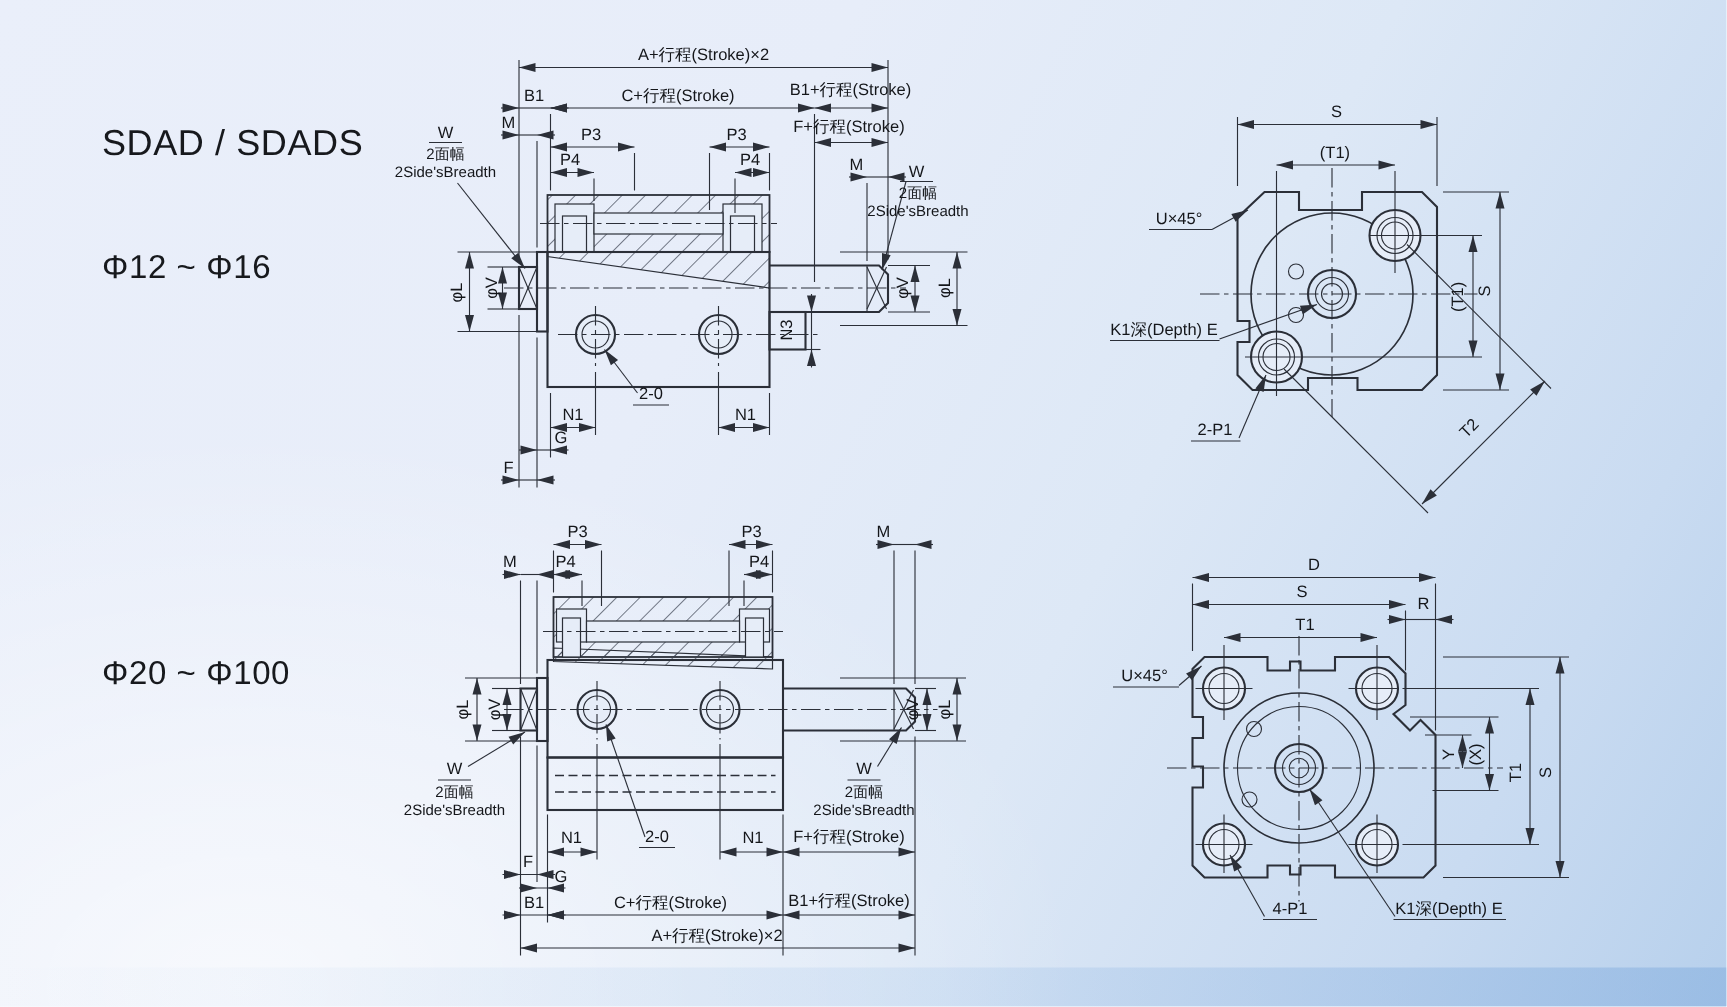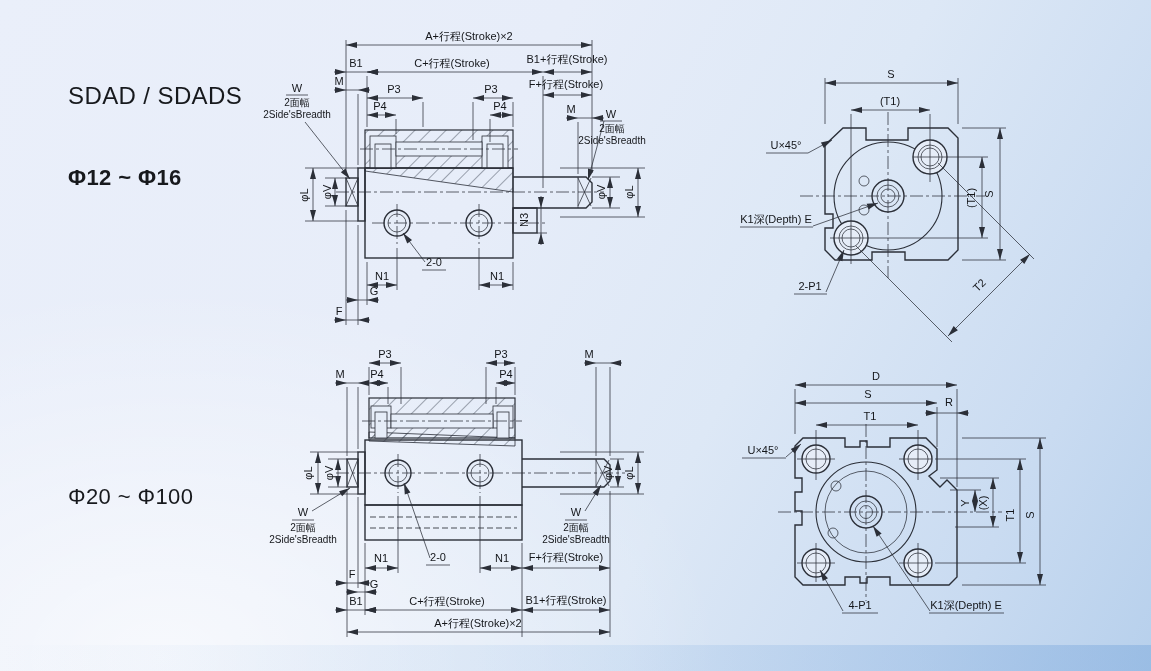--- a/index.html
+++ b/index.html
@@ -26,22 +26,22 @@
   svg text{font-family:"Liberation Sans","DejaVu Sans",sans-serif;font-size:11px;fill:#14161a;}
   svg text.ds{font-size:10px;}
   svg text.mid{text-anchor:middle;}
 </style>
 </head>
 <body>
 
 <div class="canvas">
   <div class="bottom-bar"></div>
   <div class="t-main" style="top:82px;">SDAD / SDADS</div>
-  <div class="t-model" style="top:165px;font-weight:bold;">Φ12 ~ Φ16</div>
-  <div class="t-model" style="top:484px;">Φ20 ~ Φ100</div>
+  <div class="t-model" style="top:165px;">Φ12 ~ Φ16</div>
+  <div class="t-model" style="top:436px;">Φ20 ~ Φ100</div>
 
   <svg width="1151" height="671" viewBox="0 0 1151 671">
     <defs>
       <pattern id="hatchp" width="11" height="11" patternUnits="userSpaceOnUse" patternTransform="rotate(45)">
         <line x1="0" y1="0" x2="0" y2="11" stroke="#3a4250" stroke-width="0.9"></line>
       </pattern>
       <marker id="arr" viewBox="0 0 12 8" markerWidth="12" markerHeight="8" refX="11.5" refY="4" orient="auto-start-reverse" markerUnits="userSpaceOnUse">
         <path d="M0.5,1 L11.5,4 L0.5,7 Z" fill="#2b2f38"></path>
       </marker>
     </defs>

